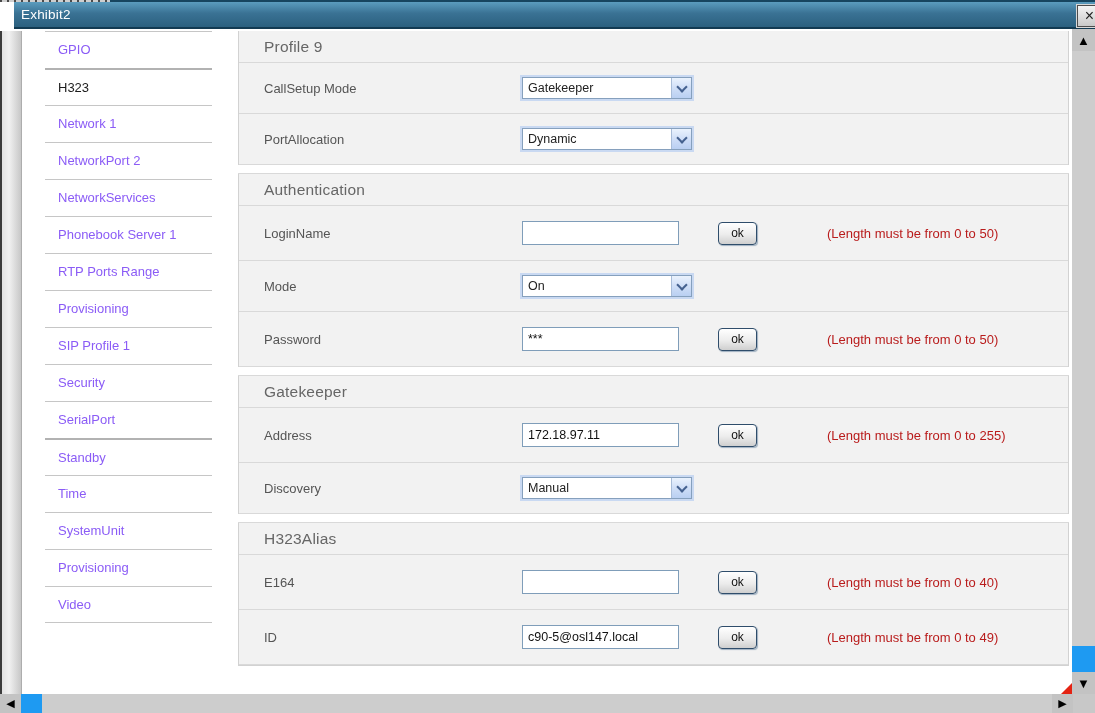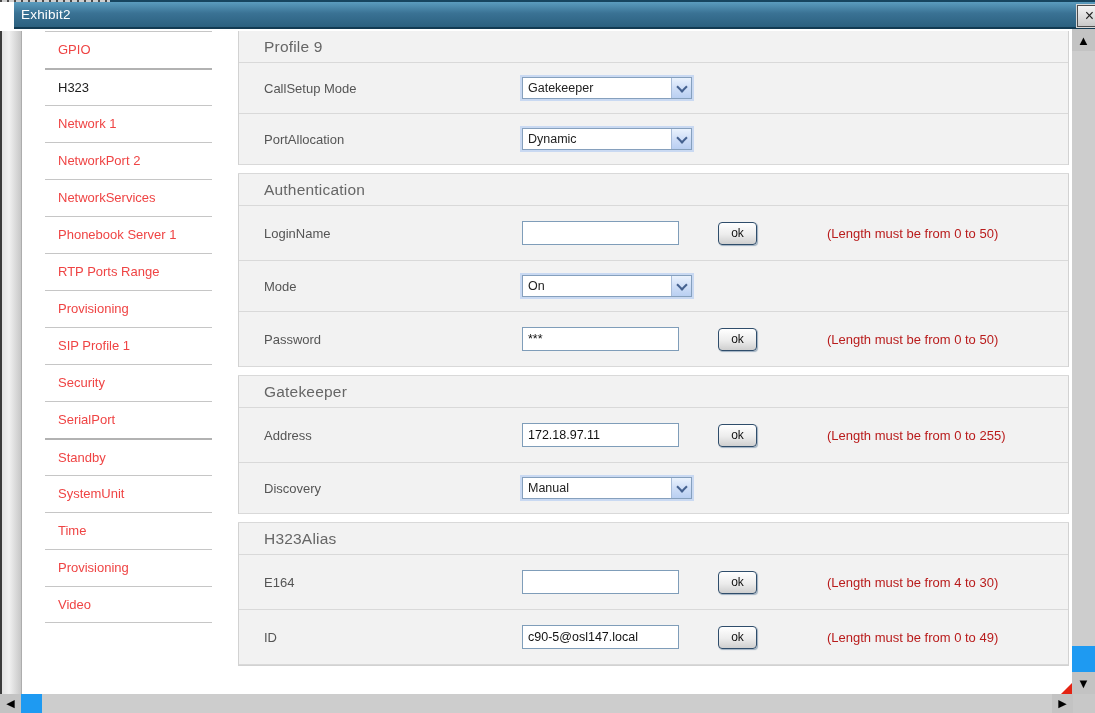--- a/index.html
+++ b/index.html
@@ -37,21 +37,21 @@
     border-right: 1px solid #adadad;
   }
   
   .sidebar {
     position: absolute; left: 45px; top: 31px; width: 167px;
     list-style: none; background: #ffffff;
   }
   .side-item {
     height: 37px; line-height: 36px; padding-left: 13px;
     border-top: 1px solid #c6c6c6;
-    font-size: 13px; color: #ef4444; cursor: pointer;
+    font-size: 13px; color: #8b5cf6; cursor: pointer;
     white-space: nowrap;
   }
   .side-item:last-child { border-bottom: 1px solid #c6c6c6; }
   .side-item.active { font-weight: normal; color: #1c1c1c; }
   .side-item[data-name="sidebar-item-h323"],
   .side-item[data-name="sidebar-item-standby"] { border-top: 2px solid #b2b2b2; }
   
   .panel {
     position: absolute; left: 238px; top: 31px; width: 831px;
     background: #f2f2f2;
@@ -158,22 +158,22 @@
     <li class="side-item" data-name="sidebar-item-network-1">Network 1</li>
     <li class="side-item" data-name="sidebar-item-networkport-2">NetworkPort 2</li>
     <li class="side-item" data-name="sidebar-item-networkservices">NetworkServices</li>
     <li class="side-item" data-name="sidebar-item-phonebook-server-1">Phonebook Server 1</li>
     <li class="side-item" data-name="sidebar-item-rtp-ports-range">RTP Ports Range</li>
     <li class="side-item" data-name="sidebar-item-provisioning">Provisioning</li>
     <li class="side-item" data-name="sidebar-item-sip-profile-1">SIP Profile 1</li>
     <li class="side-item" data-name="sidebar-item-security">Security</li>
     <li class="side-item" data-name="sidebar-item-serialport">SerialPort</li>
     <li class="side-item" data-name="sidebar-item-standby">Standby</li>
+    <li class="side-item" data-name="sidebar-item-time">Time</li>
     <li class="side-item" data-name="sidebar-item-systemunit">SystemUnit</li>
-    <li class="side-item" data-name="sidebar-item-time">Time</li>
     <li class="side-item" data-name="sidebar-item-userinterface">Provisioning</li>
     <li class="side-item" data-name="sidebar-item-video">Video</li>
   </ul>
 
 <div class="panel" id="panel" data-name="settings-panel">
     <div class="sec-header" data-name="section-header-profile-1">Profile 9</div>
     <div class="row row-select" data-name="row-callsetup-mode">
       <span class="rlabel" data-name="field-label-callsetup-mode">CallSetup Mode</span>
       <div class="combo" data-name="dropdown-callsetup-mode">
         <span class="combo-val" data-name="dropdown-selected-value">Gatekeeper</span>
@@ -222,21 +222,21 @@
         <span class="combo-val" data-name="dropdown-selected-value">Manual</span>
         <span class="combo-btn" data-name="chevron-down-icon"></span>
       </div>
     </div>
     <div class="gap" data-name="section-gap"></div>
     <div class="sec-header" data-name="section-header-h323alias">H323Alias</div>
     <div class="row row-text" data-name="row-e164">
       <span class="rlabel" data-name="field-label-e164">E164</span>
       <input type="text" class="tinput" data-name="input-e164" value="" style="">
       <button class="okbtn" data-name="ok-button-e164">ok</button>
-      <span class="hint" data-name="length-hint">(Length must be from 4 to 30)</span>
+      <span class="hint" data-name="length-hint">(Length must be from 0 to 40)</span>
     </div>
     <div class="row row-text" data-name="row-id">
       <span class="rlabel" data-name="field-label-id">ID</span>
       <input type="text" class="tinput" data-name="input-id" value="c90-5@osl147.local" style="">
       <button class="okbtn" data-name="ok-button-id">ok</button>
       <span class="hint" data-name="length-hint">(Length must be from 0 to 49)</span>
     </div>
   </div>
 
 <div class="vscroll" data-name="vertical-scrollbar">

